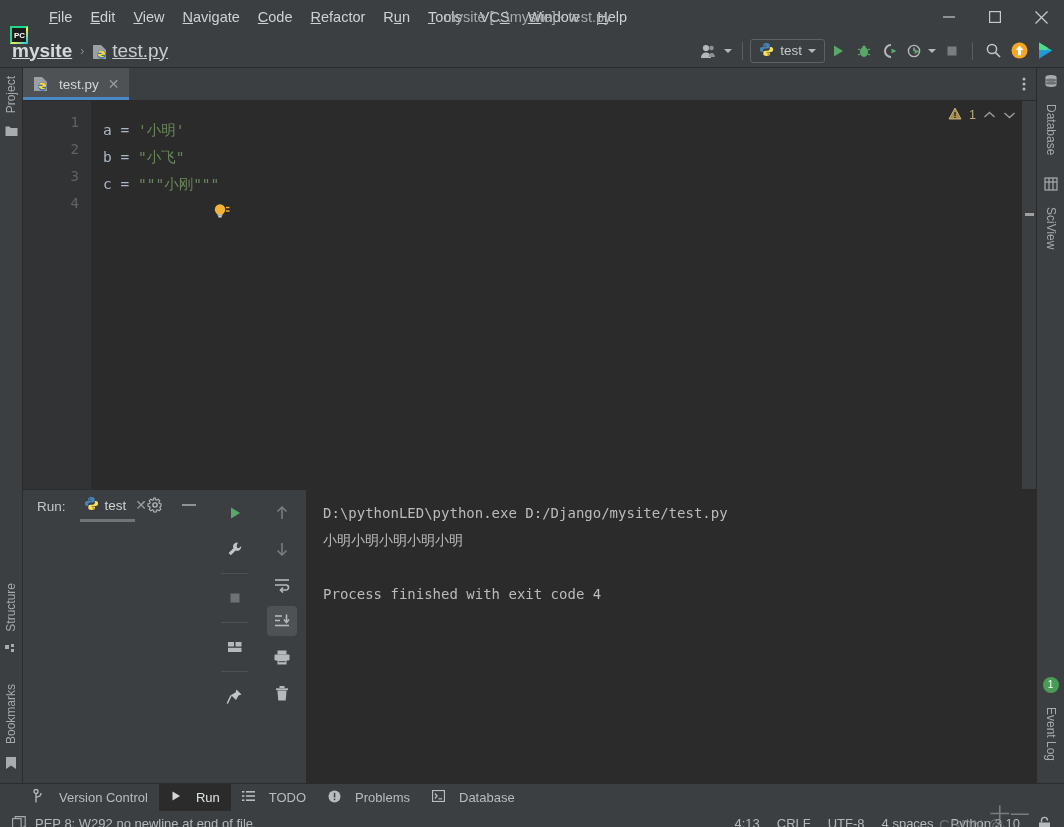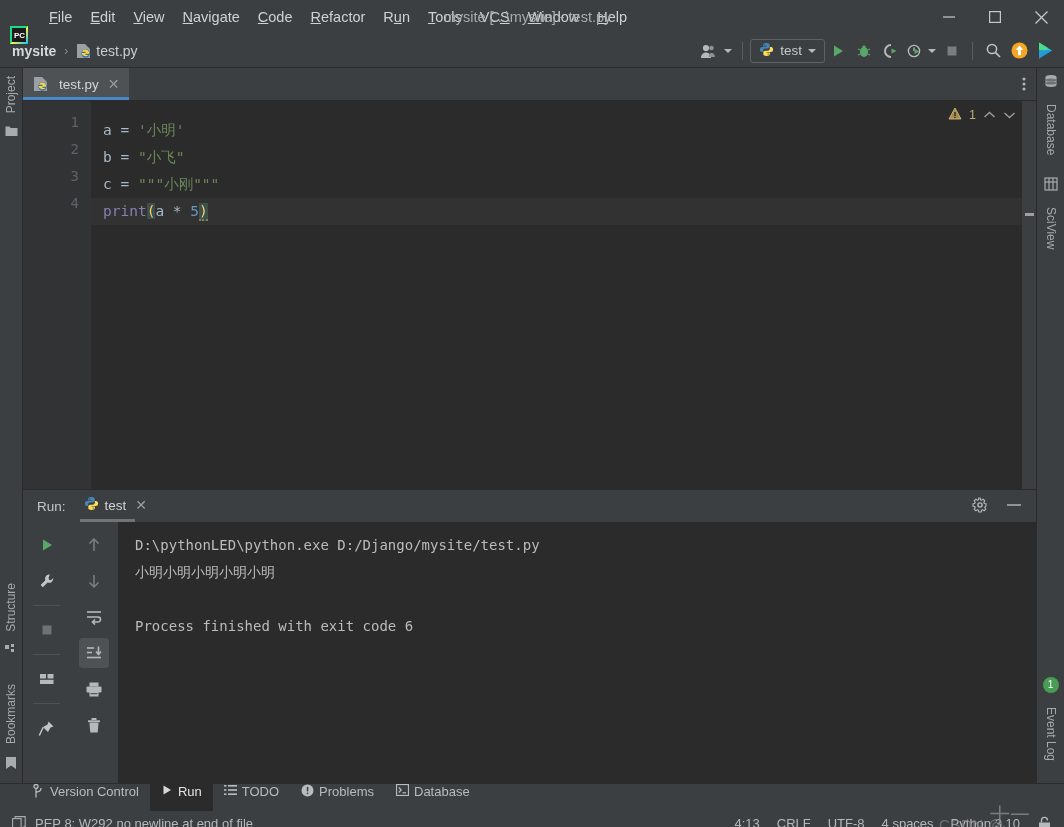--- a/index.html
+++ b/index.html
@@ -32,21 +32,21 @@
     width: 46px; height: 34px; display: flex; align-items: center; justify-content: center;
     color: #c6c9cb; font-size: 15px;
   }
   .win-btn svg { display: block; }
 
   
   .navbar {
     height: 34px; background: #3c3f41; display: flex; align-items: center;
     padding: 0 6px 0 12px; border-bottom: 1px solid #2b2b2b;
   }
-  .crumb { font-size: 14px; color: #c9ccce; display: flex; align-items: center; }
+  .crumb { font-size: 19px; color: #c9ccce; display: flex; align-items: center; text-decoration: underline; }
   .crumb.bold { font-weight: bold; color: #d6d9db; }
   .crumb-sep { color: #8a8d8f; margin: 0 8px; font-size: 12px; }
   .py-file-icon { width: 15px; height: 16px; margin-right: 5px; position: relative; flex: none;}
   .tb-right { margin-left: auto; display: flex; align-items: center; gap: 0px; }
   .tb-btn {
     height: 26px; min-width: 26px; display: flex; align-items: center; justify-content: center;
     padding: 0 3px; border-radius: 3px; color: #b6b9bb;
   }
   .tb-sep { width: 1px; height: 18px; background: #5a5d5f; margin: 0 7px; }
   .runconf {
@@ -115,21 +115,21 @@
     position: absolute; top: 0; right: 0; width: 14px; bottom: 0; background: #3c3f41;
   }
   .warn-mark { position: absolute; right: 2px; top: 112px; width: 9px; height: 3px; background: #a0a0a0;}
   .inspect-box {
     position: absolute; right: 20px; top: 6px; display: flex; align-items: center; gap: 7px;
     font-family: "Liberation Sans", sans-serif; font-size: 12.5px; color: #bcae7a;
   }
   .chev { color: #9a9d9f; font-size: 13px; }
 
   
-  .runpanel { height: 294px; background: #3c3f41; display: flex; flex-direction: column; border-top: 1px solid #2b2b2b;}
+  .runpanel { height: 294px; background: #3c3f41; display: flex; border-top: 1px solid #2b2b2b;}
   .run-header { height: 32px; display: flex; align-items: center; padding-left: 14px; position: relative;}
   .run-label { font-size: 13.5px; color: #c4c7c9; margin-right: 18px; }
   .run-tab { display: flex; align-items: center; gap: 6px; font-size: 13.5px; color: #d0d3d5; position: relative; padding-bottom: 2px;}
   .run-tab::after { content:''; position:absolute; left:-4px; right:12px; bottom:-6px; height:3px; background:#6f7477; }
   .run-hdr-right { margin-left: auto; display: flex; align-items: center; gap: 6px; padding-right: 14px; }
 
   .run-body { flex: 1; display: flex; min-height: 0; }
   .run-tools { width: 47px; background: #3c3f41; display: flex; flex-direction: column; align-items: center; padding-top: 8px; flex: none; }
   .run-tools2 { width: 49px; background: #3c3f41; display: flex; flex-direction: column; align-items: center; padding-top: 8px; flex: none; border-right: 1px solid #2b2b2b;}
   .tool-ic { width: 30px; height: 30px; display: flex; align-items: center; justify-content: center; margin-bottom: 6px; border-radius: 4px; color: #9a9d9f; }
@@ -140,21 +140,21 @@
     font-family: "DejaVu Sans Mono", monospace; font-size: 14px; color: #bbbbbb;
     white-space: pre; line-height: 27px; overflow: hidden;
   }
 
   
   .bottombar {
     height: 28px; background: #3c3f41; display: flex; align-items: stretch;
     border-top: 1px solid #2b2b2b; padding-left: 22px;
   }
   .btool {
-    display: flex; align-items: flex-start; gap: 5px; padding: 0 11px; font-size: 13px; color: #b9bcbe;
+    display: flex; align-items: center; gap: 14px; padding: 0 11px; font-size: 13px; color: #b9bcbe;
   }
   .btool.active { background: #2b2b2b; color: #e0e3e5; }
 
   
   .statusbar {
     height: 24px; background: #3c3f41; display: flex; align-items: center;
     padding: 0 8px 0 8px; font-size: 13px; color: #b6b9bb; position: relative;
   }
   .sb-right { margin-left: auto; display: flex; align-items: center; gap: 17px; padding-right: 4px; }
   .watermark {
@@ -392,21 +392,20 @@
           <span class="bulb">
             <svg width="19" height="19" viewBox="0 0 19 19">
               <circle cx="8" cy="7.5" r="5.2" fill="#f5b335"></circle>
               <rect x="5.4" y="12.2" width="5.2" height="1.5" rx="0.6" fill="#cfd2d4"></rect>
               <rect x="6.2" y="14.1" width="3.6" height="1.4" rx="0.6" fill="#cfd2d4"></rect>
               <line x1="14" y1="5.5" x2="17.5" y2="5.5" stroke="#f5b335" stroke-width="1.4"></line>
               <line x1="14" y1="9" x2="17.5" y2="9" stroke="#f5b335" stroke-width="1.4"></line>
             </svg>
           </span>
         </div>
-        <div class="cl current"><span class="s-fn">print</span><span class="paren-hl">(</span><span>a </span><span class="s-op">* </span><span class="s-num">5</span><span class="paren-hl err-squiggle">)</span></div>
       </div>
       <div class="inspect-box">
         <span>
           <svg width="14" height="13" viewBox="0 0 14 13">
             <path d="M7 1 L13 12 H1 Z" fill="#a68b4b" stroke="#d9c485" stroke-width="0.8"></path>
             <rect x="6.3" y="5" width="1.4" height="4" fill="#2b2b2b"></rect>
             <rect x="6.3" y="9.8" width="1.4" height="1.3" fill="#2b2b2b"></rect>
           </svg>
         </span>
         <span>1</span>
@@ -529,21 +528,21 @@
             <svg width="16" height="17" viewBox="0 0 16 17">
               <rect x="5.5" y="1" width="5" height="2" fill="#b6b9bb"></rect>
               <rect x="2" y="3.3" width="12" height="1.8" fill="#b6b9bb"></rect>
               <path d="M3.4 5.6 h9.2 l-0.9 10 H4.3 Z" fill="#b6b9bb"></path>
             </svg>
           </div>
         </div>
         <div class="console"><span>D:\pythonLED\python.exe D:/Django/mysite/test.py</span>
 <span>小明小明小明小明小明</span>
 <span></span>
-<span>Process finished with exit code 6</span></div>
+<span>Process finished with exit code 4</span></div>
       </div>
     </div>
   </div>
 
   <div class="side-strip right">
     <div class="vgroup" style="padding-top:6px">
       <span style="margin-bottom:5px">
         <svg width="14" height="14" viewBox="0 0 14 14">
           <ellipse cx="7" cy="3" rx="5.5" ry="2" fill="#a9acae"></ellipse>
           <path d="M1.5 3v8c0 1.1 2.5 2 5.5 2s5.5-.9 5.5-2V3" fill="#a9acae"></path>

